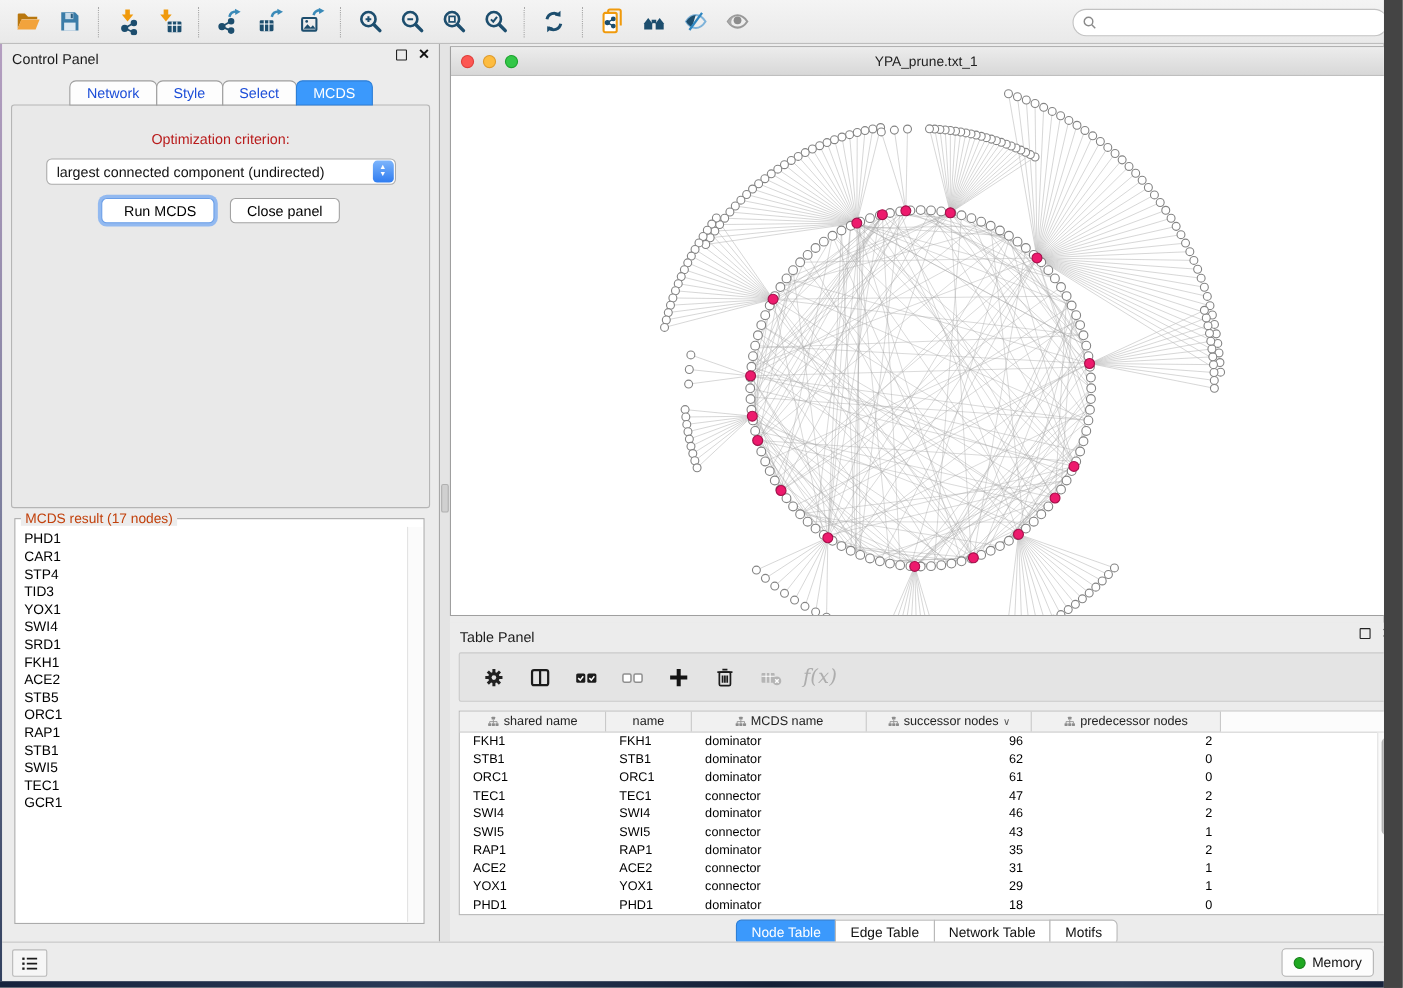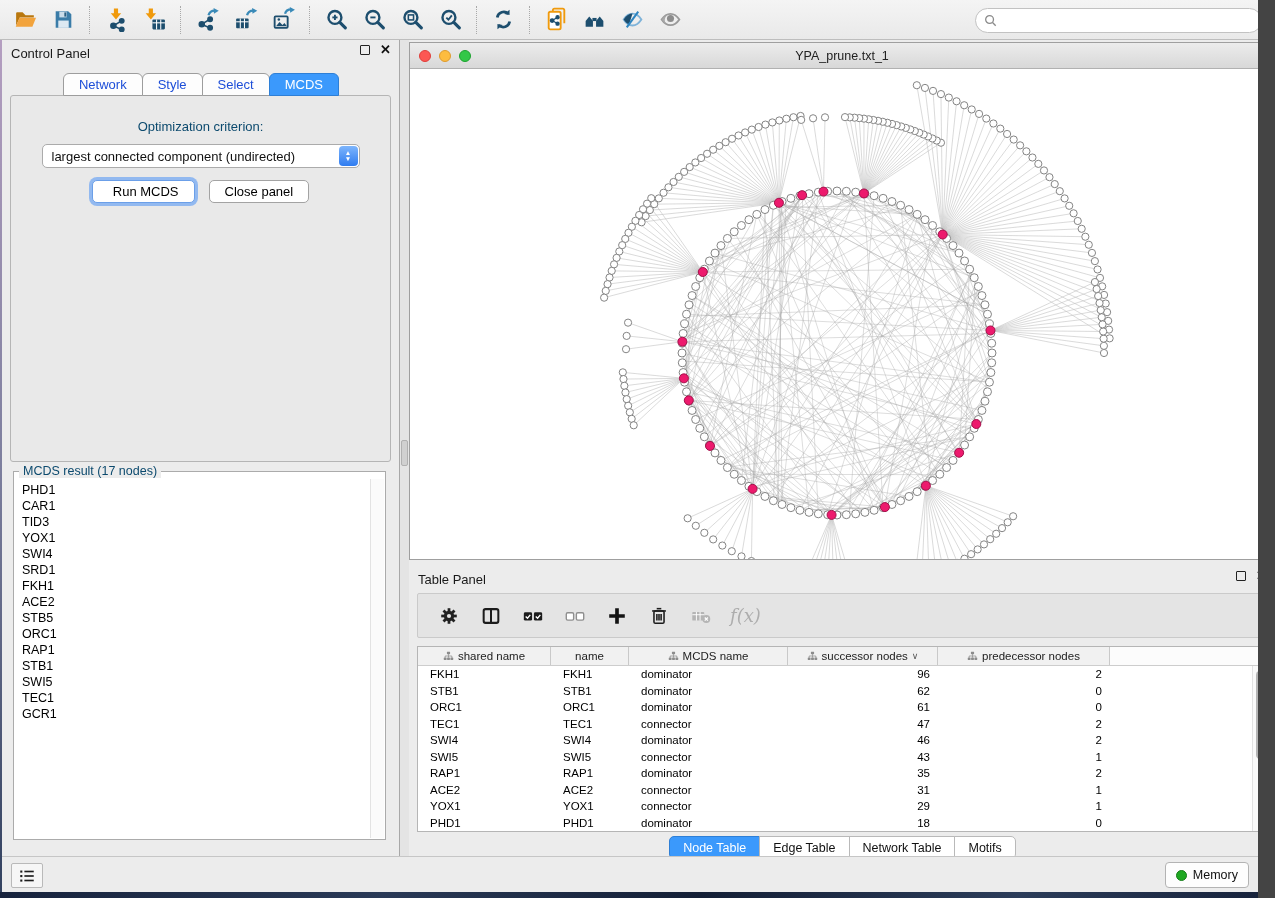--- a/index.html
+++ b/index.html
@@ -37,35 +37,35 @@
   .float-ic { width:10px; height:10px; border:1.6px solid #222; border-radius:1px; }
   .close-ic { font-size:13px; font-weight:bold; color:#111; line-height:10px; }
 
   #cp-tabs { position:absolute; left:0; top:33px; width:100%; display:flex; justify-content:center; z-index:3; }
   .cp-tab { height:23px; padding:0 15px; display:flex; align-items:center; font-size:13px;
     background:#fdfdfd; border:1px solid #9d9d9d; border-radius:6px 6px 0 0; margin-right:-1px; color:#1d4ed8; }
   .cp-tab.active { background:#3b99fc; border-color:#2e7fd6; color:#fff; z-index:4; }
 
   #cp-body { position:absolute; left:8px; right:8px; top:55px; height:367px;
     background:#e9e9e9; border:1px solid #b5b5b5; border-radius:3px; }
-  #cp-opt-label { margin-top:23px; text-align:center; font-size:13px; color:#0c4a6e; }
+  #cp-opt-label { margin-top:23px; text-align:center; font-size:13px; color:#b91c1c; }
   #cp-select { margin:10px auto 0; width:318px; height:24px; background:#fff;
     border:1px solid #ababab; border-radius:5px; display:flex; align-items:center; }
   #cp-select .sel-text { flex:1; font-size:13px; padding-left:9px; white-space:nowrap; }
   #cp-select .sel-arrows { width:19px; height:20px; margin-right:1px; border-radius:4px;
     background:linear-gradient(#7db5fc,#2f7cf0); color:#fff; display:flex; flex-direction:column;
     align-items:center; justify-content:center; font-size:6.5px; line-height:6px; }
   #cp-buttons { margin-top:12px; display:flex; justify-content:center; gap:14px; }
   .cp-btn { background:#fff; border:1px solid #a3a3a3; border-radius:5px;
     font-size:13px; padding:3px 15px; font-family:inherit; }
   .cp-btn.focused { box-shadow:0 0 0 3px rgba(100,160,245,.65); border-color:#6b9fe8;padding-left:20px; }
 
   #cp-result { position:absolute; left:11px; right:13px; top:424px; height:376px;
     border:1px solid #ababab; background:#fff; padding:0; }
-  #cp-result legend { font-size:12.5px; margin-left:5px; padding:0 4px; background:#ececec; color:#0c4a6e; }
+  #cp-result legend { font-size:12.5px; margin-left:5px; padding:0 4px; background:#ececec; color:#c2410c; }
   #mcds-list { position:absolute; left:1px; right:16px; top:2px; bottom:1px; overflow:hidden;
     padding:2px 0 0 7px; }
   .mcds-item { font-size:12.5px; line-height:16px; color:#000; }
   #mcds-scroll { position:absolute; right:1px; top:1px; bottom:1px; width:14px;
     background:#fbfbfb; border-left:1px solid #e3e3e3; }
 
   
   #v-splitter { position:absolute; left:400px; top:40px; width:9px; height:816px; background:#e4e4e4; }
   #v-splitter .handle { position:absolute; left:1px; top:400px; width:7px; height:26px;
     background:#d0d0d0; border:1px solid #b0b0b0; border-radius:2px; }
@@ -328,20 +328,21 @@
       <div id="cp-buttons">
         <button class="cp-btn focused">Run MCDS</button>
         <button class="cp-btn">Close panel</button>
       </div>
     </div>
     <fieldset id="cp-result">
       <legend>MCDS result (17 nodes)</legend>
       <div id="mcds-list">
           <div class="mcds-item">PHD1</div>
           <div class="mcds-item">CAR1</div>
+          <div class="mcds-item">STP4</div>
           <div class="mcds-item">TID3</div>
           <div class="mcds-item">YOX1</div>
           <div class="mcds-item">SWI4</div>
           <div class="mcds-item">SRD1</div>
           <div class="mcds-item">FKH1</div>
           <div class="mcds-item">ACE2</div>
           <div class="mcds-item">STB5</div>
           <div class="mcds-item">ORC1</div>
           <div class="mcds-item">RAP1</div>
           <div class="mcds-item">STB1</div>

